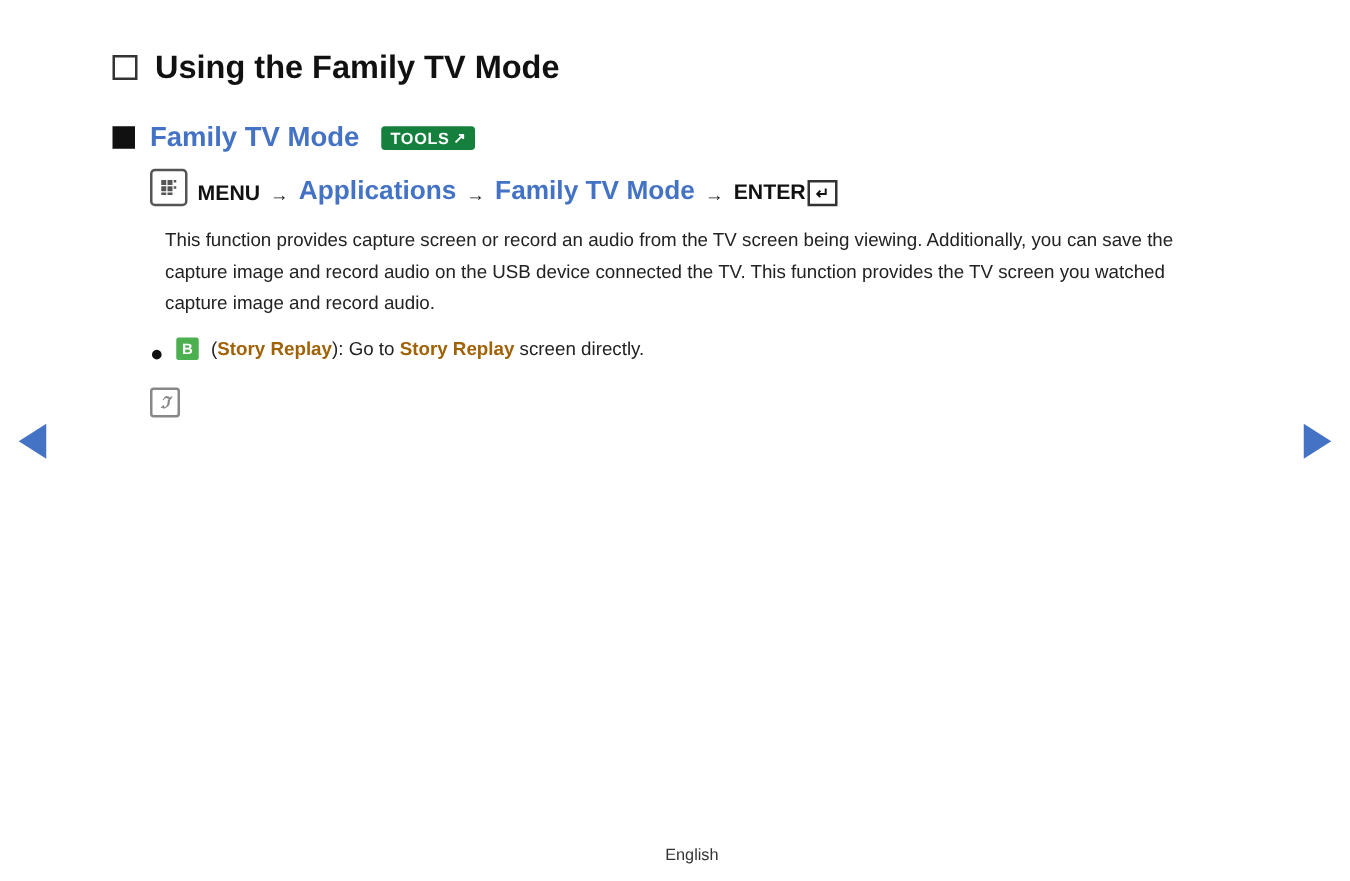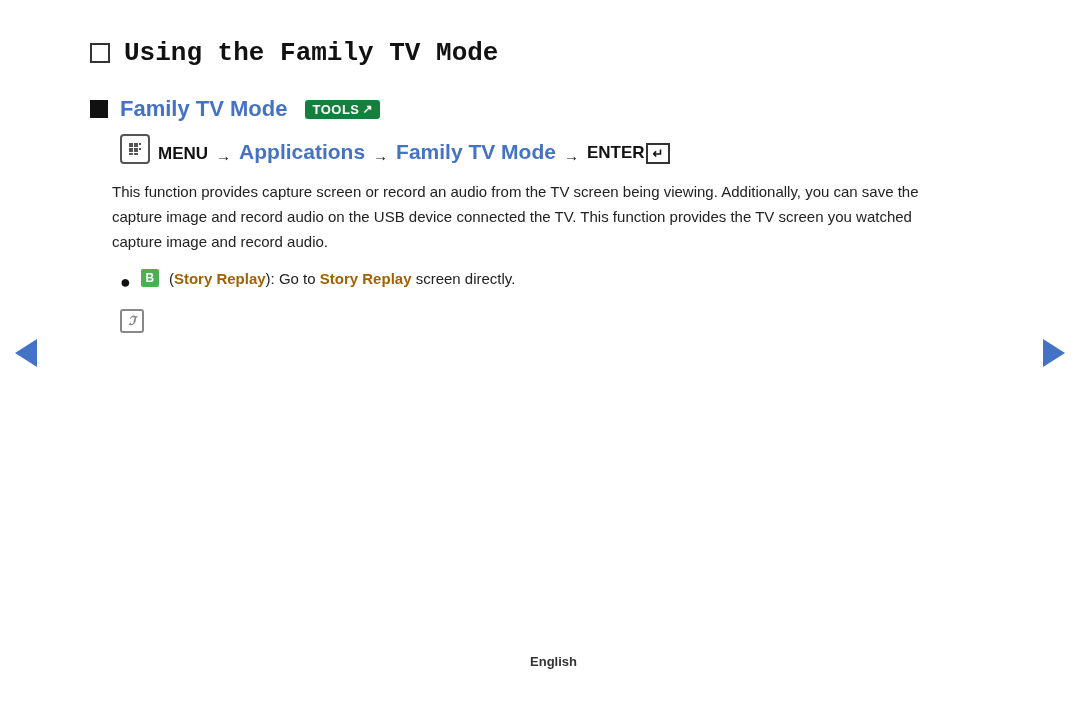--- a/index.html
+++ b/index.html
@@ -21,21 +21,20 @@
       position: relative;
       padding: 38px 90px 40px 90px;
     }
 
     
     .main-heading {
       display: flex;
       align-items: center;
       gap: 14px;
       margin-bottom: 28px;
-      font-family: Liberation Mono, monospace;
     }
 
     .checkbox-icon {
       width: 20px;
       height: 20px;
       border: 2px solid #333;
       display: inline-block;
       flex-shrink: 0;
     }
 
@@ -148,21 +147,21 @@
       font-weight: bold;
       color: #111;
       margin-left: 1px;
     }
 
     
     .body-paragraph {
       color: #222;
       font-size: 15px;
       line-height: 1.65;
-      margin-left: 22px;
+      margin-left: 42px;
       margin-bottom: 14px;
       max-width: 820px;
     }
 
     
     .bullet-item {
       display: flex;
       align-items: flex-start;
       gap: 10px;
       margin-left: 30px;
@@ -265,26 +264,26 @@
       width: 0;
       height: 0;
       border-top: 14px solid transparent;
       border-bottom: 14px solid transparent;
       border-left: 22px solid #4472c4;
     }
 
     
     .footer {
       position: absolute;
-      bottom: 36px;
+      bottom: 14px;
       left: 0;
       right: 0;
       text-align: center;
       font-size: 13px;
-      font-weight: bold;
+      font-weight: normal;
       color: #333;
       margin-left: 27px;
     }
   </style>
 </head>
 <body>
 
 <div class="page-container">
 
   <div class="main-heading">

